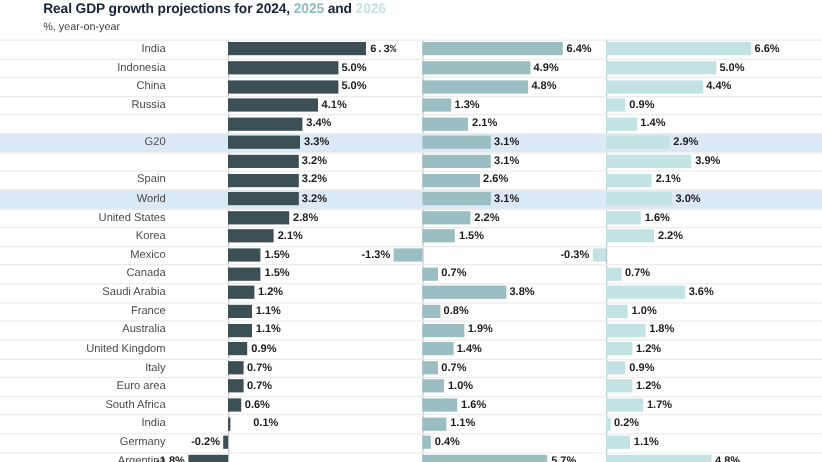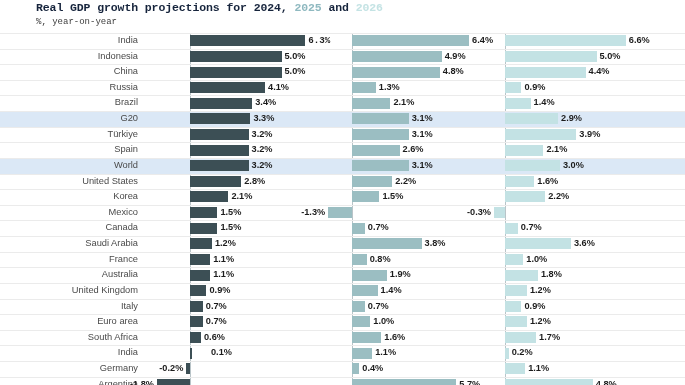--- a/index.html
+++ b/index.html
@@ -10,21 +10,21 @@
     font-family: "Liberation Sans", sans-serif;
     overflow: hidden;
   }
   #root {
     position: relative;
     width: 685px; height: 385px;
     background: #ffffff;
   }
 
   
-  #header { position: absolute; left: 36px; top: 1px; font-family: Liberation Mono, monospace; }
+  #header { position: absolute; left: 36px; top: 1px; }
   #chart-title {
     font-size: 11.5px;
     font-weight: bold;
     color: #16243c;
     letter-spacing: -0.1px;
     white-space: nowrap;
     line-height: 14px;
   }
   #chart-title .y24 { color: #16243c; }
   #chart-title .y25 { color: #8fb9c0; }
@@ -166,21 +166,20 @@
         <div class="bar c24" style="width: 75.03px; left: 190px;"></div>
         <div class="val pos" style="left: 268.03px;">4.1%</div>
         <div class="bar c25" style="width: 23.79px; left: 352px;"></div>
         <div class="val pos" style="left: 378.79px;">1.3%</div>
         <div class="bar c26" style="width: 16.47px; left: 505px;"></div>
         <div class="val pos" style="left: 524.47px;">0.9%</div>
       </div>
       <div class="row" style="top: 62.48px;">
         <div class="hl-band"></div>
         <div class="gridline"></div>
-        <div class="cat-label">Brazil</div>
         <div class="bar c24" style="width: 62.22px; left: 190px;"></div>
         <div class="val pos" style="left: 255.22px;">3.4%</div>
         <div class="bar c25" style="width: 38.43px; left: 352px;"></div>
         <div class="val pos" style="left: 393.43px;">2.1%</div>
         <div class="bar c26" style="width: 25.62px; left: 505px;"></div>
         <div class="val pos" style="left: 533.62px;">1.4%</div>
       </div>
       <div class="row highlight" style="top: 78.1px;">
         <div class="hl-band"></div>
         <div class="gridline"></div>
@@ -188,21 +187,20 @@
         <div class="bar c24" style="width: 60.39px; left: 190px;"></div>
         <div class="val pos" style="left: 253.39px;">3.3%</div>
         <div class="bar c25" style="width: 56.73px; left: 352px;"></div>
         <div class="val pos" style="left: 411.73px;">3.1%</div>
         <div class="bar c26" style="width: 53.07px; left: 505px;"></div>
         <div class="val pos" style="left: 561.07px;">2.9%</div>
       </div>
       <div class="row" style="top: 93.72px;">
         <div class="hl-band"></div>
         <div class="gridline"></div>
-        <div class="cat-label">Türkiye</div>
         <div class="bar c24" style="width: 58.56px; left: 190px;"></div>
         <div class="val pos" style="left: 251.56px;">3.2%</div>
         <div class="bar c25" style="width: 56.73px; left: 352px;"></div>
         <div class="val pos" style="left: 411.73px;">3.1%</div>
         <div class="bar c26" style="width: 71.37px; left: 505px;"></div>
         <div class="val pos" style="left: 579.37px;">3.9%</div>
       </div>
       <div class="row" style="top: 109.34px;">
         <div class="hl-band"></div>
         <div class="gridline"></div>

